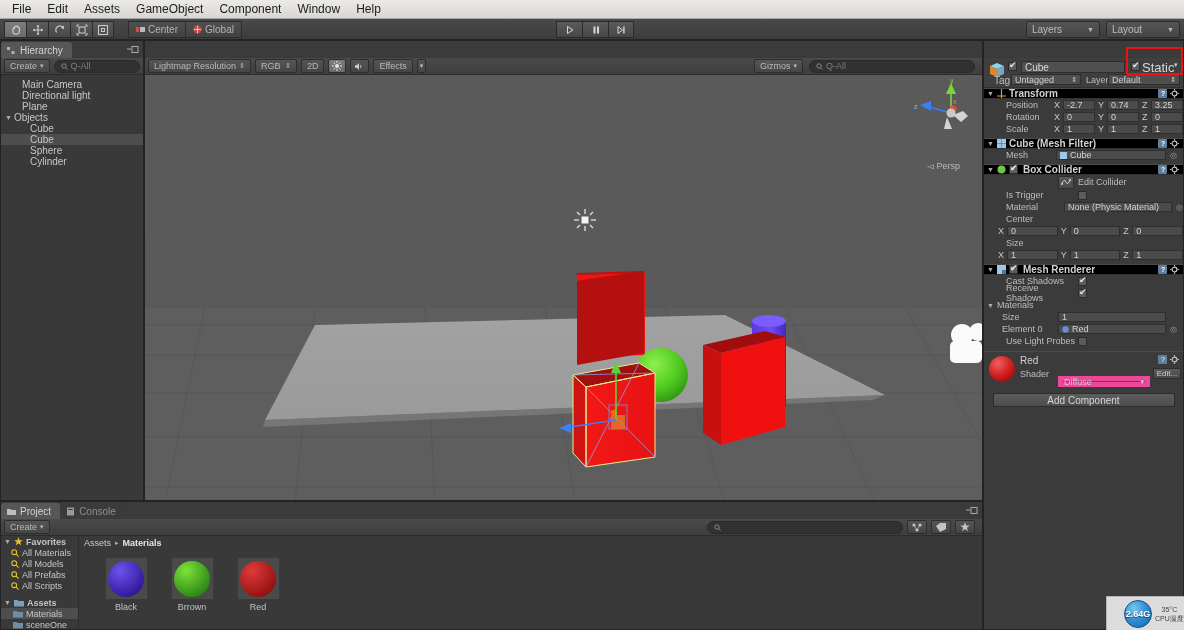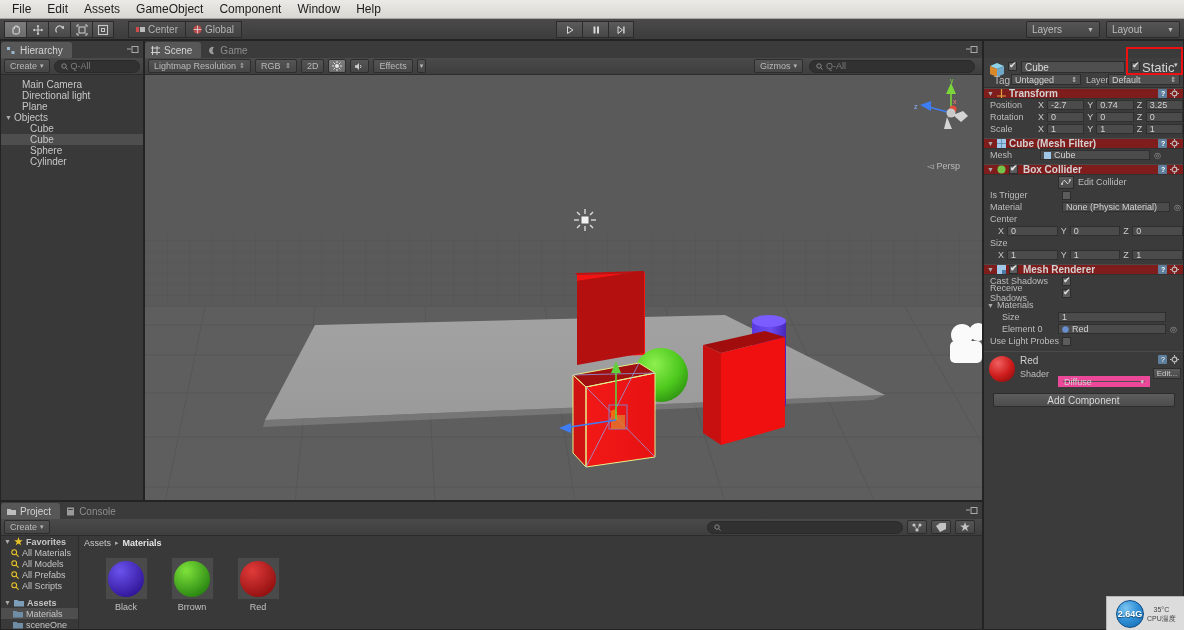--- a/index.html
+++ b/index.html
@@ -121,25 +121,25 @@
   #sceneview svg{ position:absolute; left:0; top:0; }
   .persplabel{
     position:absolute; right:22px; top:86px; color:#b9b9b9; font-size:9px;
   }
 
   
   #inspector{ left:983px; top:40px; width:201px; height:590px; }
   .inspbody{ position:absolute; left:0; right:0; top:17px; bottom:0; background:#3b3b3b; overflow:hidden; }
   .comp-head{
     height:11px; display:flex; align-items:center; gap:3px; padding-left:3px;
-    background:#7f1d1d; border-top:1px solid #4a4a4a; border-bottom:1px solid #323232;
+    background:#000000; border-top:1px solid #4a4a4a; border-bottom:1px solid #323232;
     font-size:10px; font-weight:bold; color:#d2d2d2;
   }
   .comp-head .spacer{ flex:1; }
-  .irow{ height:12px; display:flex; align-items:center; font-size:9px; color:#bdbdbd; padding-left:6px; }
+  .irow{ height:12px; display:flex; align-items:center; font-size:9px; color:#bdbdbd; padding-left:22px; }
   .ilabel{ width:72px; color:#bdbdbd; }
   .ifield{
     flex:1; height:10px; background:#4b4b4b; border:1px solid #2f2f2f;
     color:#d2d2d2; font-size:9px; padding-left:3px; line-height:9px;
   }
   .xyz{ display:flex; gap:3px; flex:1; }
   .xyz .ax{ display:flex; align-items:center; gap:2px; flex:1; }
   .xyz .axl{ color:#c9c9c9; width:7px; font-size:9px; }
   .cb{ width:9px; height:9px; background:#5c5c5c; border:1px solid #2c2c2c; display:inline-block; position:relative; }
   .cb.ck:after{
@@ -159,21 +159,21 @@
   .assetgrid{ display:flex; gap:16px; padding:8px 0 0 22px; }
   .assetcell{ width:50px; text-align:center; }
   .thumb{ width:43px; height:43px; margin:0 auto; background:#4a4a4a; border:1px solid #3a3a3a; display:flex; align-items:center; justify-content:center; }
   .ball{ width:36px; height:36px; border-radius:50%; }
   .assetname{ font-size:9px; color:#c2c2c2; margin-top:2px; }
 
   
   .tray{
     position:absolute; right:0; bottom:0; width:78px; height:34px;
     background:#dcdcdc; border-top:1px solid #b5b5b5; border-left:1px solid #b5b5b5;
-    display:flex; align-items:center; gap:3px; padding-left:9px;
+    display:flex; align-items:center; gap:3px; padding-left:17px;
   }
   .traycircle{
     width:28px; height:28px; border-radius:50%;
     background:radial-gradient(circle at 35% 28%, #7bc4ef 0%, #2f8fd6 48%, #1567ab 100%);
     border:1px solid #0f4f87;
     display:flex; align-items:center; justify-content:center;
     color:#fff; font-size:9px; font-weight:bold;
     text-shadow:0 1px 1px rgba(0,0,0,.5);
   }
   .traytxt{ font-size:7px; color:#444; line-height:9px; text-align:center; }
@@ -338,41 +338,20 @@
           </div>
           <div class="hrow">
             <span class="tri" style="margin-left: 16px;"></span>
             <span>Cylinder</span>
           </div>
         </div>
     </div>
   </div>
 
   <div class="panel" id="scene">
-    <div class="tabstrip">
-      <div class="tab active">
-        <svg width="9" height="9" viewBox="0 0 9 9">
-            <path d="M1.5 0v9M6 0v9M0 2h9M0 6.5h9" stroke="#cfcfcf" stroke-width="1"></path>
-          </svg>
-        <span>Scene</span>
-      </div>
-      <div class="tab">
-        <svg width="9" height="9" viewBox="0 0 9 9">
-            <path d="M7 1.2 A3.6 3.6 0 107 7.8 A4.5 4.5 0 017 1.2z" fill="#9a9a9a"></path>
-          </svg>
-        <span>Game</span>
-      </div>
-      <div style="flex:1"></div>
-      <div style="margin-right:4px;margin-bottom:3px;">
-        <svg width="12" height="7" viewBox="0 0 12 7">
-            <path d="M0 3 h4" stroke="#aaa" stroke-width="1"></path>
-            <rect x="5" y="0.5" width="6" height="6" fill="none" stroke="#aaa" stroke-width="1"></rect>
-          </svg>
-      </div>
-    </div>
 
     <div class="subbar" style="position:absolute;left:0;right:0;top:17px;">
       <div class="minibtn">
         <span>Lightmap Resolution</span>
         <span style="font-size:7px">⇕</span>
       </div>
       <div class="minibtn" style="min-width:42px;justify-content:space-between;">
         <span>RGB</span>
         <span style="font-size:7px">⇕</span>
       </div>

